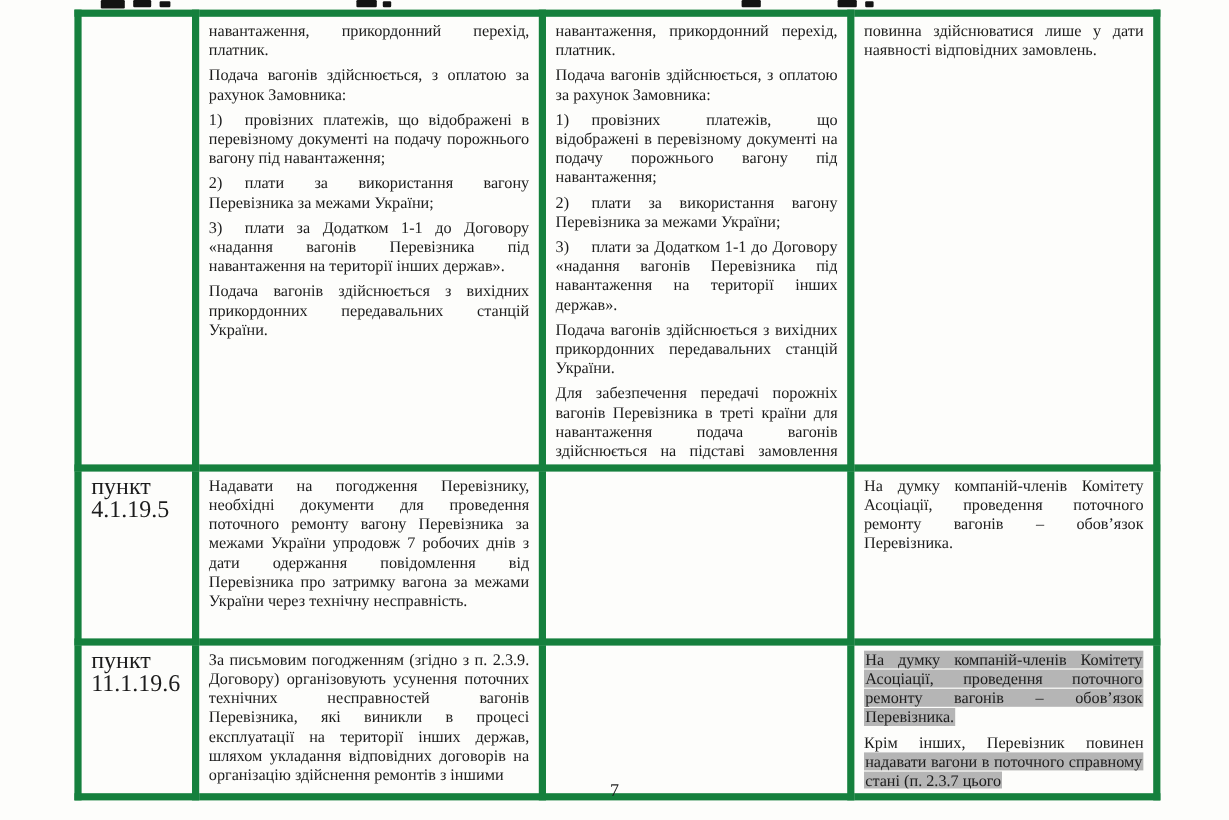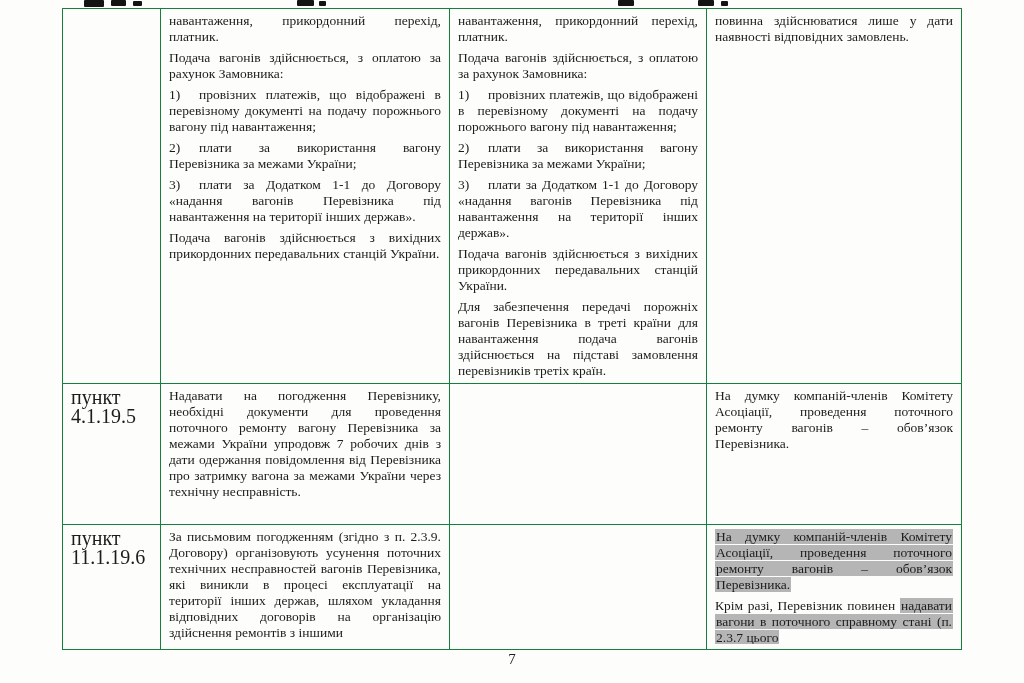--- a/index.html
+++ b/index.html
@@ -22,21 +22,21 @@
   .m7 { left: 698px; top: 0; width: 16px; height: 6px; }
   .m8 { left: 721px; top: 1px; width: 7px;  height: 5px; }
 
   table.doc-table {
     position: absolute; left: 62px; top: 8px;
     width: 899px;
     border-collapse: collapse;
     table-layout: fixed;
   }
   .doc-table td {
-    border: 1px solid #15803d;
+    border: 6px solid #15803d;
     vertical-align: top;
     padding: 4px 8px;
   }
   tr.r1 td { height: 375px; }
   tr.r2 td { height: 141px; }
   tr.r3 td { height: 125px; }
   .cell-content { overflow: hidden; }
   tr.r1 .cell-content { height: 365px; }
   tr.r2 .cell-content { height: 131px; }
   tr.r3 .cell-content { height: 115px; }
@@ -151,21 +151,21 @@
         <div class="cell-content">
           <p class="para">За письмовим погодженням (згідно з п. 2.3.9. Договору) організовують усунення поточних технічних несправностей вагонів Перевізника, які виникли в процесі експлуатації на території інших держав, шляхом укладання відповідних договорів на організацію здійснення ремонтів з іншими</p>
         </div>
       </td>
       <td>
         <div class="cell-content"></div>
       </td>
       <td>
         <div class="cell-content">
           <p class="para"><span class="hl">На думку компаній-членів Комітету Асоціації, проведення поточного ремонту вагонів – обов’язок Перевізника.</span></p>
-          <p class="para"><span>Крім разі, Перевізник повинен </span><span class="hl">надавати вагони в поточного справному стані (п. 2.3.7 цього</span></p>
+          <p class="para"><span>Крім інших, Перевізник повинен </span><span class="hl">надавати вагони в поточного справному стані (п. 2.3.7 цього</span></p>
         </div>
       </td>
     </tr>
 
   </tbody>
 </table>
 
 <div class="page-number">7</div>
 
 </body></html>

